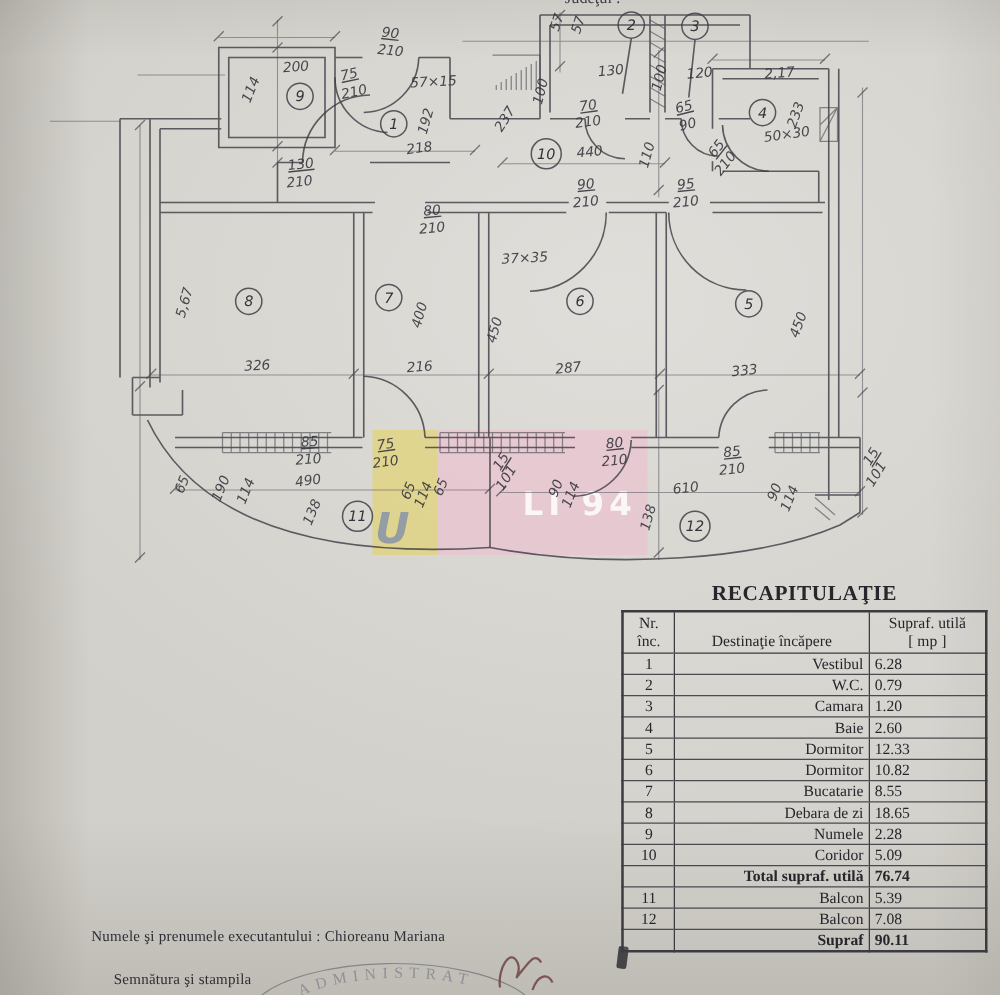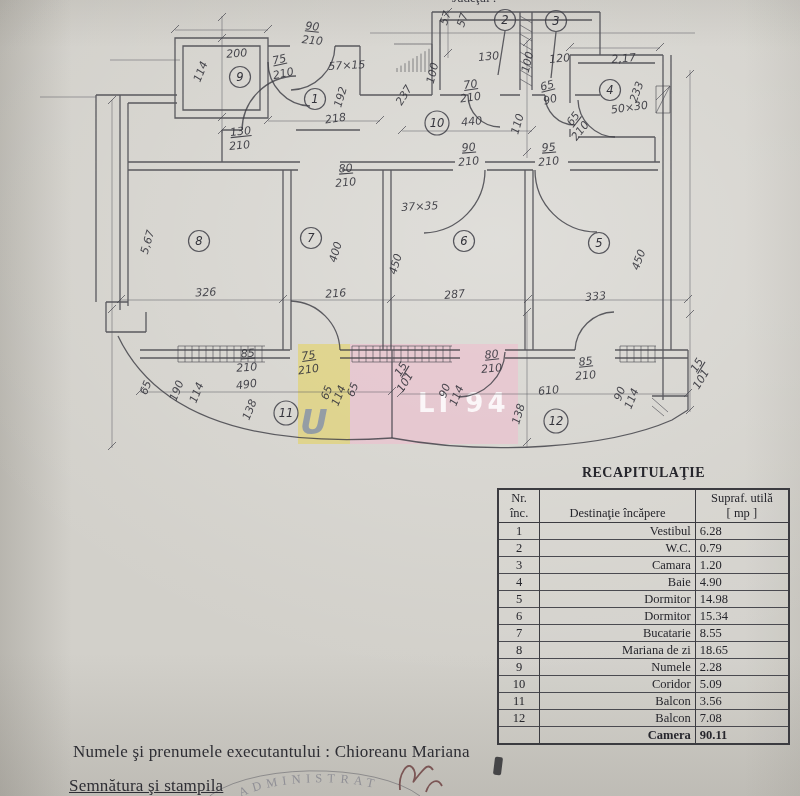--- a/index.html
+++ b/index.html
@@ -18,43 +18,43 @@
   .w2{stroke:#4a4a52;stroke-width:1;fill:none;opacity:.62;}
   .dl{stroke:#55555e;stroke-width:.9;fill:none;opacity:.55;}
   .tk{stroke:#46464e;stroke-width:1;fill:none;opacity:.7;}
   .dim{font:italic 11px "DejaVu Sans", sans-serif;fill:#33333b;opacity:.88;}
   .roomnum{font:italic 11.5px "DejaVu Sans", sans-serif;fill:#33333b;}
   .roomcirc{stroke:#3e3e46;stroke-width:1.2;fill:none;opacity:.85;}
 
   
   #recap-title{
     position:absolute;left:497px;top:465px;width:293px;z-index:2;
-    text-align:center;font-weight:bold;font-size:14px;letter-spacing:.5px;color:#26262c;
+    text-align:center;font-weight:bold;font-size:17px;letter-spacing:.5px;color:#26262c;
   }
   #recap-table{
     position:absolute;left:497px;top:488px;width:293px;z-index:2;
     border-collapse:collapse;color:#26262c;font-size:12.5px;
     border:2px solid #3b3b40;background:rgba(255,255,255,.06);
   }
   #recap-table th{font-weight:normal;vertical-align:bottom;padding:1px 3px;}
   #recap-table thead tr{border-bottom:1.5px solid #3b3b40;}
   #recap-table td, #recap-table th{border-left:1.5px solid #3b3b40;}
   #recap-table td:first-child, #recap-table th:first-child{border-left:none;}
   #recap-table tbody tr{border-top:1px solid #4a4a50;height:17px;}
   #recap-table td{padding:0 4px;line-height:16px;}
   #recap-table td.nr{width:34px;text-align:center;}
   #recap-table td.dest{width:158px;text-align:right;}
   #recap-table td.mp{width:87px;text-align:left;padding-right:7px;}
   #recap-table tr.total{font-weight:bold;}
   th .h2l{display:block;text-align:center;}
   th.nrh{text-align:center;}
 
-  .footer-line{position:absolute;z-index:2;color:#2e2e34;font-size:17px;letter-spacing:.2px;}
+  .footer-line{position:absolute;z-index:2;color:#2e2e34;font-size:12px;letter-spacing:.2px;}
   #footer-line1{left:73px;top:742px;}
-  #footer-line2{left:69px;top:776px;text-decoration:underline;}
+  #footer-line2{left:91px;top:776px;}
 
   #top-partial{position:absolute;z-index:2;left:452px;top:-10px;color:#3a3a42;font-size:13px;}
 </style>
 </head>
 <body>
 
 <div id="page">
 
   <div id="top-partial">Judeţul :</div>
 
@@ -286,65 +286,70 @@
           <td class="mp">0.79</td>
         </tr>
         <tr>
           <td class="nr">3</td>
           <td class="dest">Camara</td>
           <td class="mp">1.20</td>
         </tr>
         <tr>
           <td class="nr">4</td>
           <td class="dest">Baie</td>
-          <td class="mp">4.90</td>
+          <td class="mp">2.60</td>
         </tr>
         <tr>
           <td class="nr">5</td>
           <td class="dest">Dormitor</td>
-          <td class="mp">14.98</td>
+          <td class="mp">12.33</td>
         </tr>
         <tr>
           <td class="nr">6</td>
           <td class="dest">Dormitor</td>
-          <td class="mp">15.34</td>
+          <td class="mp">10.82</td>
         </tr>
         <tr>
           <td class="nr">7</td>
           <td class="dest">Bucatarie</td>
           <td class="mp">8.55</td>
         </tr>
         <tr>
           <td class="nr">8</td>
-          <td class="dest">Mariana de zi</td>
+          <td class="dest">Debara de zi</td>
           <td class="mp">18.65</td>
         </tr>
         <tr>
           <td class="nr">9</td>
           <td class="dest">Numele</td>
           <td class="mp">2.28</td>
         </tr>
         <tr>
           <td class="nr">10</td>
           <td class="dest">Coridor</td>
           <td class="mp">5.09</td>
         </tr>
+        <tr class="total">
+          <td class="nr"></td>
+          <td class="dest">Total supraf. utilă</td>
+          <td class="mp">76.74</td>
+        </tr>
         <tr>
           <td class="nr">11</td>
           <td class="dest">Balcon</td>
-          <td class="mp">3.56</td>
+          <td class="mp">5.39</td>
         </tr>
         <tr>
           <td class="nr">12</td>
           <td class="dest">Balcon</td>
           <td class="mp">7.08</td>
         </tr>
         <tr class="total">
           <td class="nr"></td>
-          <td class="dest">Camera</td>
+          <td class="dest">Supraf</td>
           <td class="mp">90.11</td>
         </tr>
       </tbody>
   </table>
 
   <div class="footer-line" id="footer-line1">Numele şi prenumele executantului : Chioreanu Mariana</div>
   <div class="footer-line" id="footer-line2">Semnătura şi stampila</div>
 
 </div>
 

